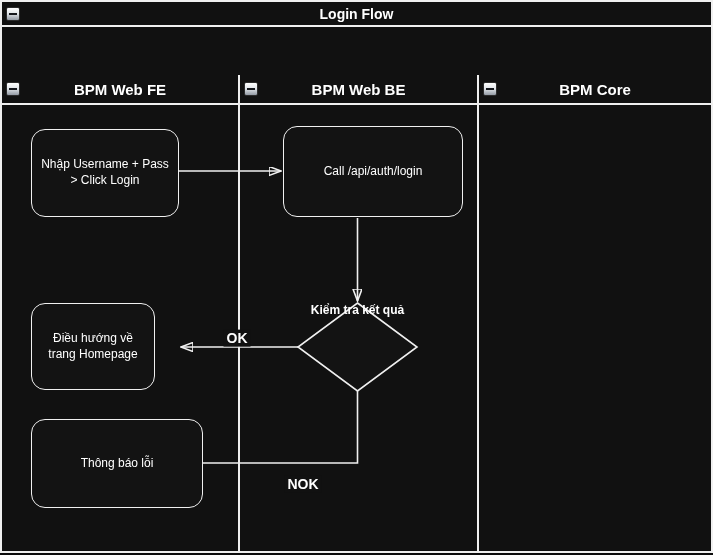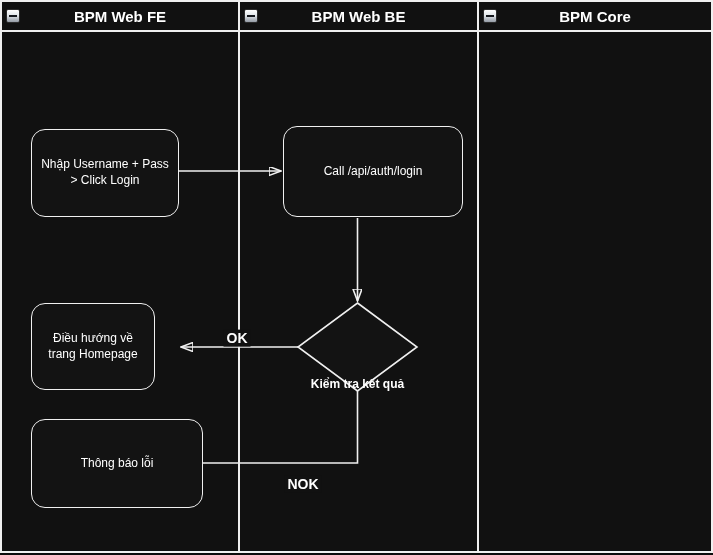--- a/index.html
+++ b/index.html
@@ -13,21 +13,21 @@
   html,body{width:713px;height:555px;overflow:hidden;background:var(--canvas);
     font-family:"Liberation Sans","DejaVu Sans",sans-serif;}
   .stage{position:relative;width:713px;height:555px;background:var(--canvas);}
 
   
   .pool{position:absolute;left:0;top:0;width:713px;height:553px;
     border:2px solid var(--stroke);display:flex;flex-direction:column;background:var(--lane-fill);}
   .title-row{position:relative;height:25px;flex:0 0 25px;border-bottom:2px solid var(--stroke);
     display:flex;align-items:center;justify-content:center;background:var(--lane-fill);}
   .pool-title{color:var(--text);font-size:14px;font-weight:bold;}
-  .lane-headers{display:flex;flex:0 0 30px;height:30px;}
+  .lane-headers{display:flex;flex:0 0 30px;height:30px;margin-top:48px;}
   .lane-header{position:relative;border-bottom:2px solid var(--stroke);background:var(--lane-fill);
     display:flex;align-items:center;justify-content:center;}
   .lane-header.c1{flex:0 0 238px;border-right:2px solid var(--stroke);}
   .lane-header.c2{flex:0 0 239px;border-right:2px solid var(--stroke);}
   .lane-header.c3{flex:1 1 auto;}
   .lane-label{color:var(--text);font-size:15px;font-weight:bold;}
   .lane-bodies{display:flex;flex:1 1 auto;}
   .lane-body{background:var(--lane-fill);}
   .lane-body.c1{flex:0 0 238px;border-right:2px solid var(--stroke);}
   .lane-body.c2{flex:0 0 239px;border-right:2px solid var(--stroke);}
@@ -43,34 +43,40 @@
   
   svg.edges{position:absolute;left:0;top:0;width:713px;height:555px;}
   svg.edges path, svg.edges polygon{fill:none;stroke:var(--stroke);stroke-width:1.6;}
   svg.edges polygon.diamond{fill:var(--shape-fill);}
 
   
   .node{position:absolute;background:var(--shape-fill);border:1.6px solid var(--stroke);
     border-radius:14px;display:flex;align-items:center;justify-content:center;
     color:var(--text);font-size:12px;font-weight:normal;text-align:center;
     line-height:1.3;padding:4px 8px;}
-  .diamond-label{position:absolute;display:flex;align-items:flex-end;justify-content:center;
+  .diamond-label{position:absolute;display:flex;align-items:flex-start;justify-content:center;
     color:var(--text);font-size:12px;font-weight:bold;text-align:center;}
 
   
   .edge-label{position:absolute;transform:translate(-50%,-50%);
     background:var(--lane-fill);color:var(--text);font-size:14px;font-weight:bold;
     padding:0 3px;line-height:1.2;}
 </style>
 </head>
 <body>
 
 <div class="stage">
 
   <div class="pool">
+    <div class="title-row">
+      <span class="collapse-btn">
+        <span class="minus"></span>
+      </span>
+      <span class="pool-title">Login Flow</span>
+    </div>
     <div class="lane-headers">
       <div class="lane-header c1">
         <span class="collapse-btn">
           <span class="minus"></span>
         </span>
         <span class="lane-label">BPM Web FE</span>
       </div>
       <div class="lane-header c2">
         <span class="collapse-btn">
           <span class="minus"></span>

